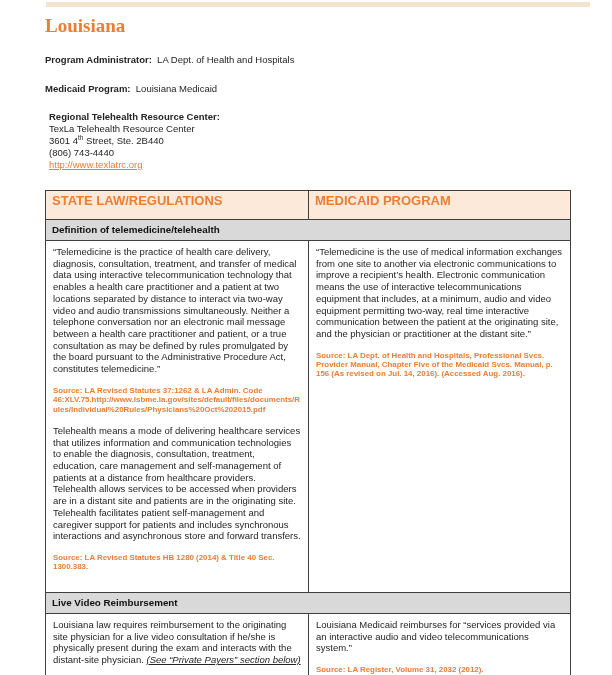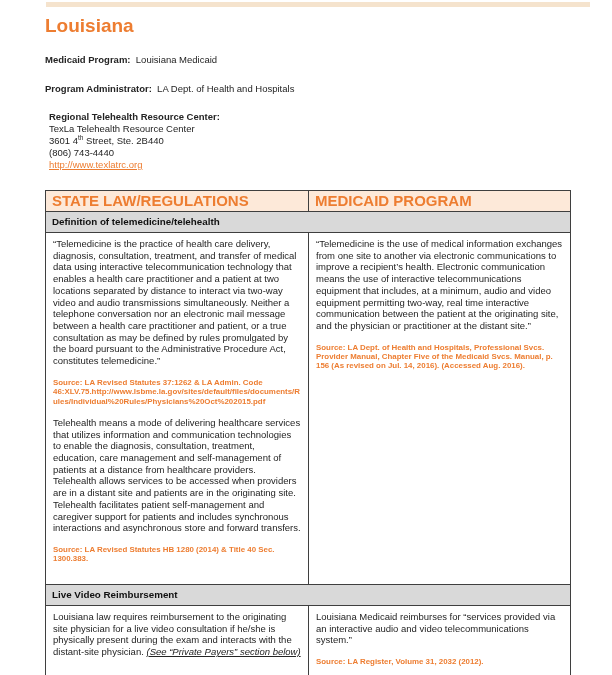--- a/index.html
+++ b/index.html
@@ -9,34 +9,35 @@
     color:var(--text,#242424);
   }
   .topbar {
     position:absolute; top:2px; left:46px; width:544px; height:5px;
     background:var(--rule_bar,#F5E3CD);
   }
   .content { padding:14px 42px 0 45px; }
   h1.title {
     margin:0; font-size:19px; line-height:23px; font-weight:bold;
     color:var(--accent,#ED7D31);
+    font-family:Liberation Serif, serif;
   }
   .meta { margin:17px 0 0; font-size:9.5px; line-height:12px; }
   .lbl { font-weight:bold; }
   .rtrc { margin:16px 4px 0; font-size:9.5px; line-height:12px; }
   .rtrc .line { display:block; }
   sup.ord { font-size:6.5px; vertical-align:super; line-height:0; }
   a.site { color:var(--accent,#ED7D31); text-decoration:underline; }
   table.policy {
     border-collapse:collapse; margin-top:19px; width:525px; table-layout:fixed;
   }
   .policy td { border:1px solid var(--border,#3F3F3F); vertical-align:top; }
   .policy tr.head td {
     background:var(--header_bg,#FDE9D9); color:var(--accent,#ED7D31);
-    font-weight:bold; font-size:15px; line-height:11px; padding:4px 6px 5px;
+    font-weight:bold; font-size:13px; line-height:11px; padding:4px 6px 13px;
   }
   .policy tr.section td {
     background:var(--section_bg,#D9D9D9); color:#111111;
     font-weight:bold; font-size:9.8px; line-height:11px; padding:4px 6px 5px;
   }
   .policy tr.bodyrow td { padding:5px 7px 4px; font-size:9.5px; line-height:11.7px; }
   .policy tr.row-def td { height:342px; }
   .bp  { margin:0 0 11px; }
   .src {
     margin:0 0 11px; color:var(--accent,#ED7D31);
@@ -47,25 +48,25 @@
 </style>
 </head>
 <body>
 
 <div class="page">
   <div class="topbar"></div>
 
   <div class="content">
     <h1 class="title">Louisiana</h1>
 
+    <p class="meta"><span class="lbl">Program Administrator:</span>&nbsp;
+      <span>LA Dept. of Health and Hospitals</span></p>
+
     <p class="meta"><span class="lbl">Medicaid Program:</span>&nbsp;
       <span>Louisiana Medicaid</span></p>
-
-    <p class="meta"><span class="lbl">Program Administrator:</span>&nbsp;
-      <span>LA Dept. of Health and Hospitals</span></p>
 
     <div class="rtrc">
       <span class="line lbl">Regional Telehealth Resource Center:</span>
       <span class="line">TexLa Telehealth Resource Center</span>
       <span class="line"><span>3601 4</span><sup class="ord">th</sup><span> Street, Ste. 2B440</span></span>
       <span class="line">(806) 743-4440</span>
       <span class="line"><a class="site" href="#">http://www.texlatrc.org</a></span>
     </div>
 
     <table class="policy">

